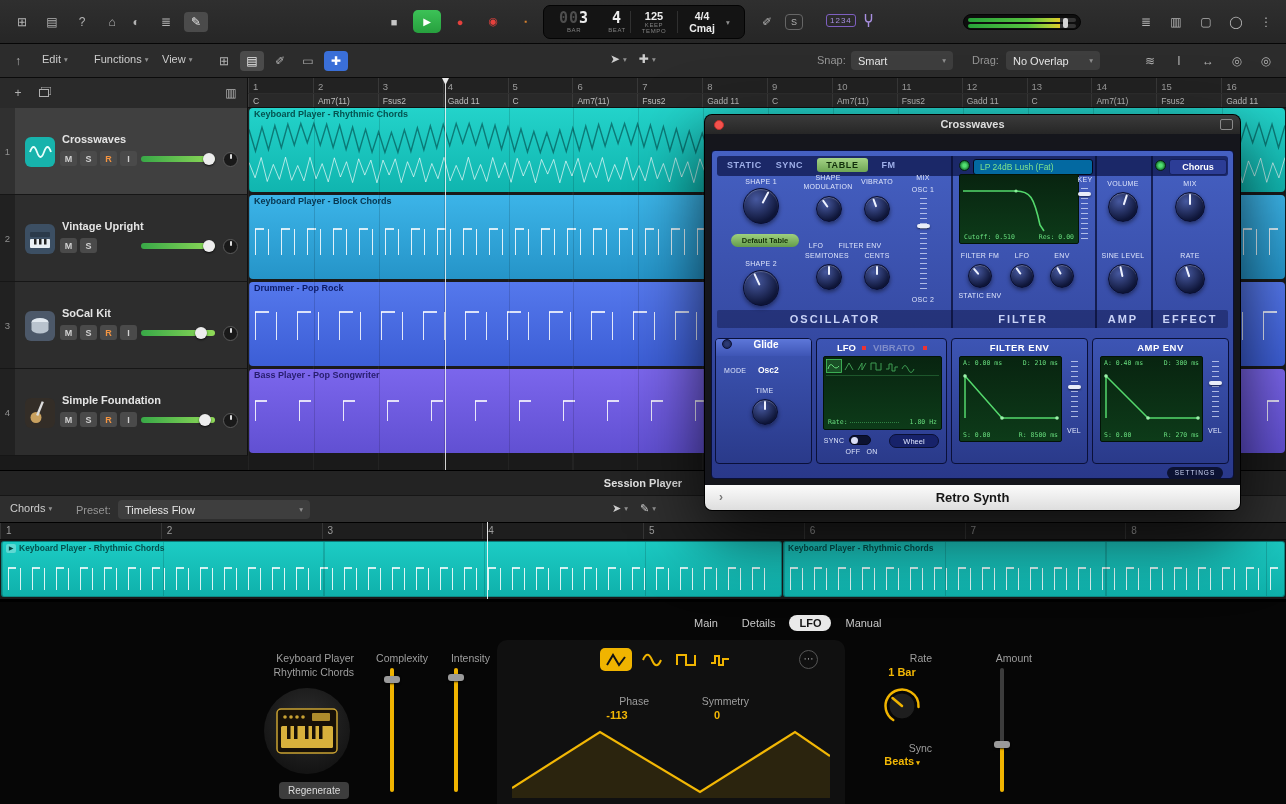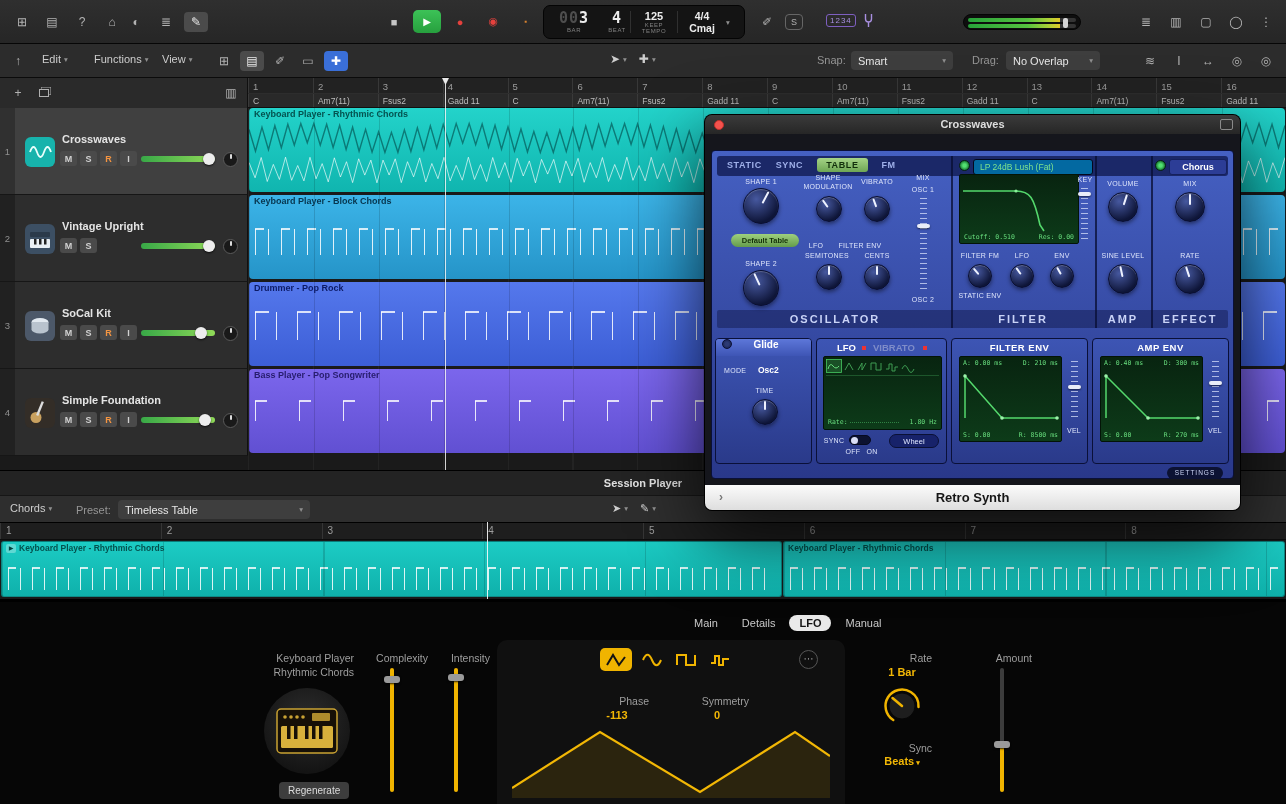--- a/index.html
+++ b/index.html
@@ -416,21 +416,21 @@
 
   <div id="session">
     <div style="position:absolute;left:0;right:0;top:6px;text-align:center;color:#e0e0e0;font-size:11px;font-weight:bold">Session Player</div>
     <div id="sessrow">
       <span class="abs mtxt" style="left:10px;top:6px">
           <span>Chords</span>
           <span class="chv">▾</span>
         </span>
       <span class="abs dimtxt" style="left:76px;top:8px">Preset:</span>
       <span class="abs pill" style="left:118px;top:4px;width:192px">
-          <span>Timeless Table</span>
+          <span>Timeless Flow</span>
           <span class="chv">▾</span>
         </span>
       <div class="abs flex" style="left:612px;top:6px;gap:12px">
         <span class="mtxt">
             <span style="font-size:11px">➤</span>
             <span class="chv">▾</span>
           </span>
         <span class="mtxt">
             <span style="font-size:11px">✎</span>
             <span class="chv">▾</span>

